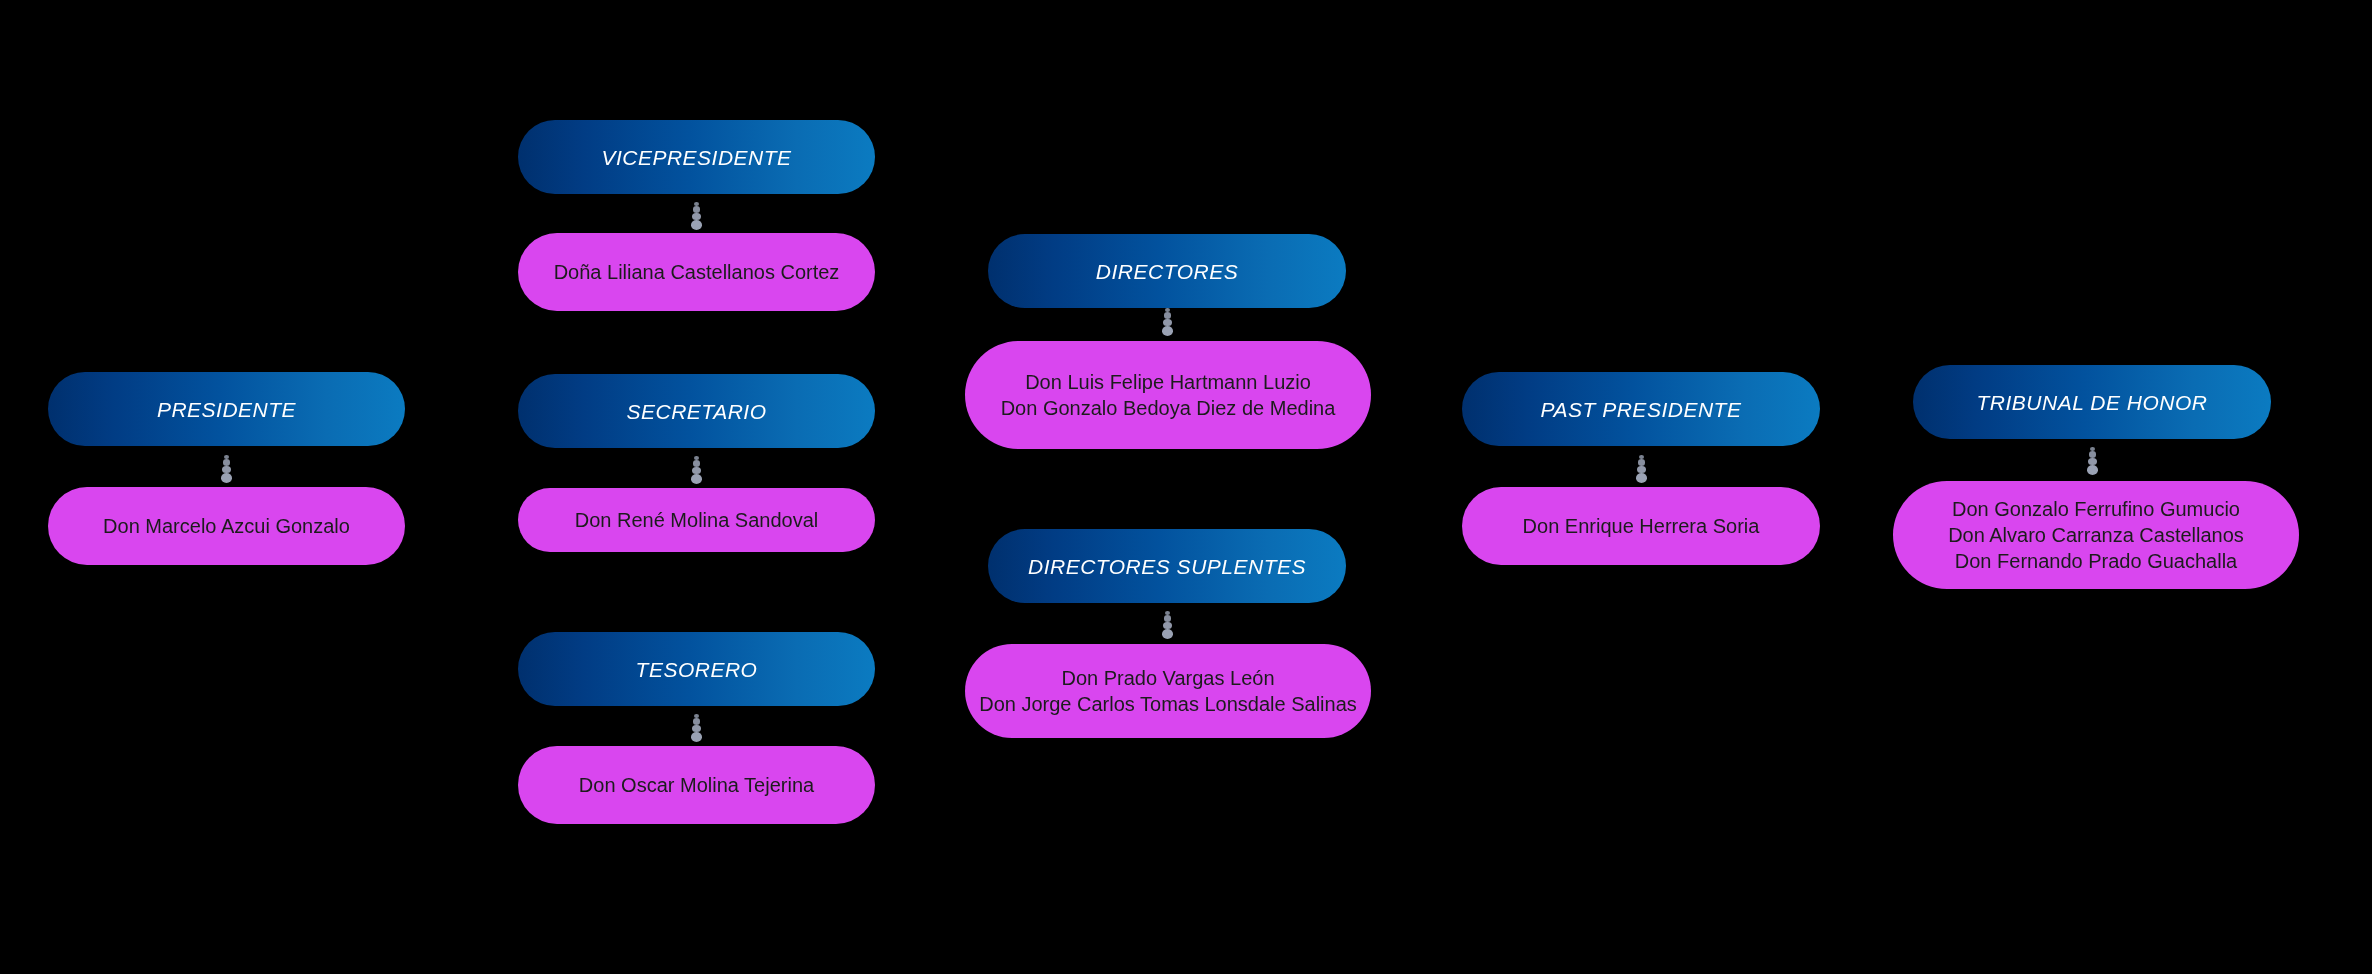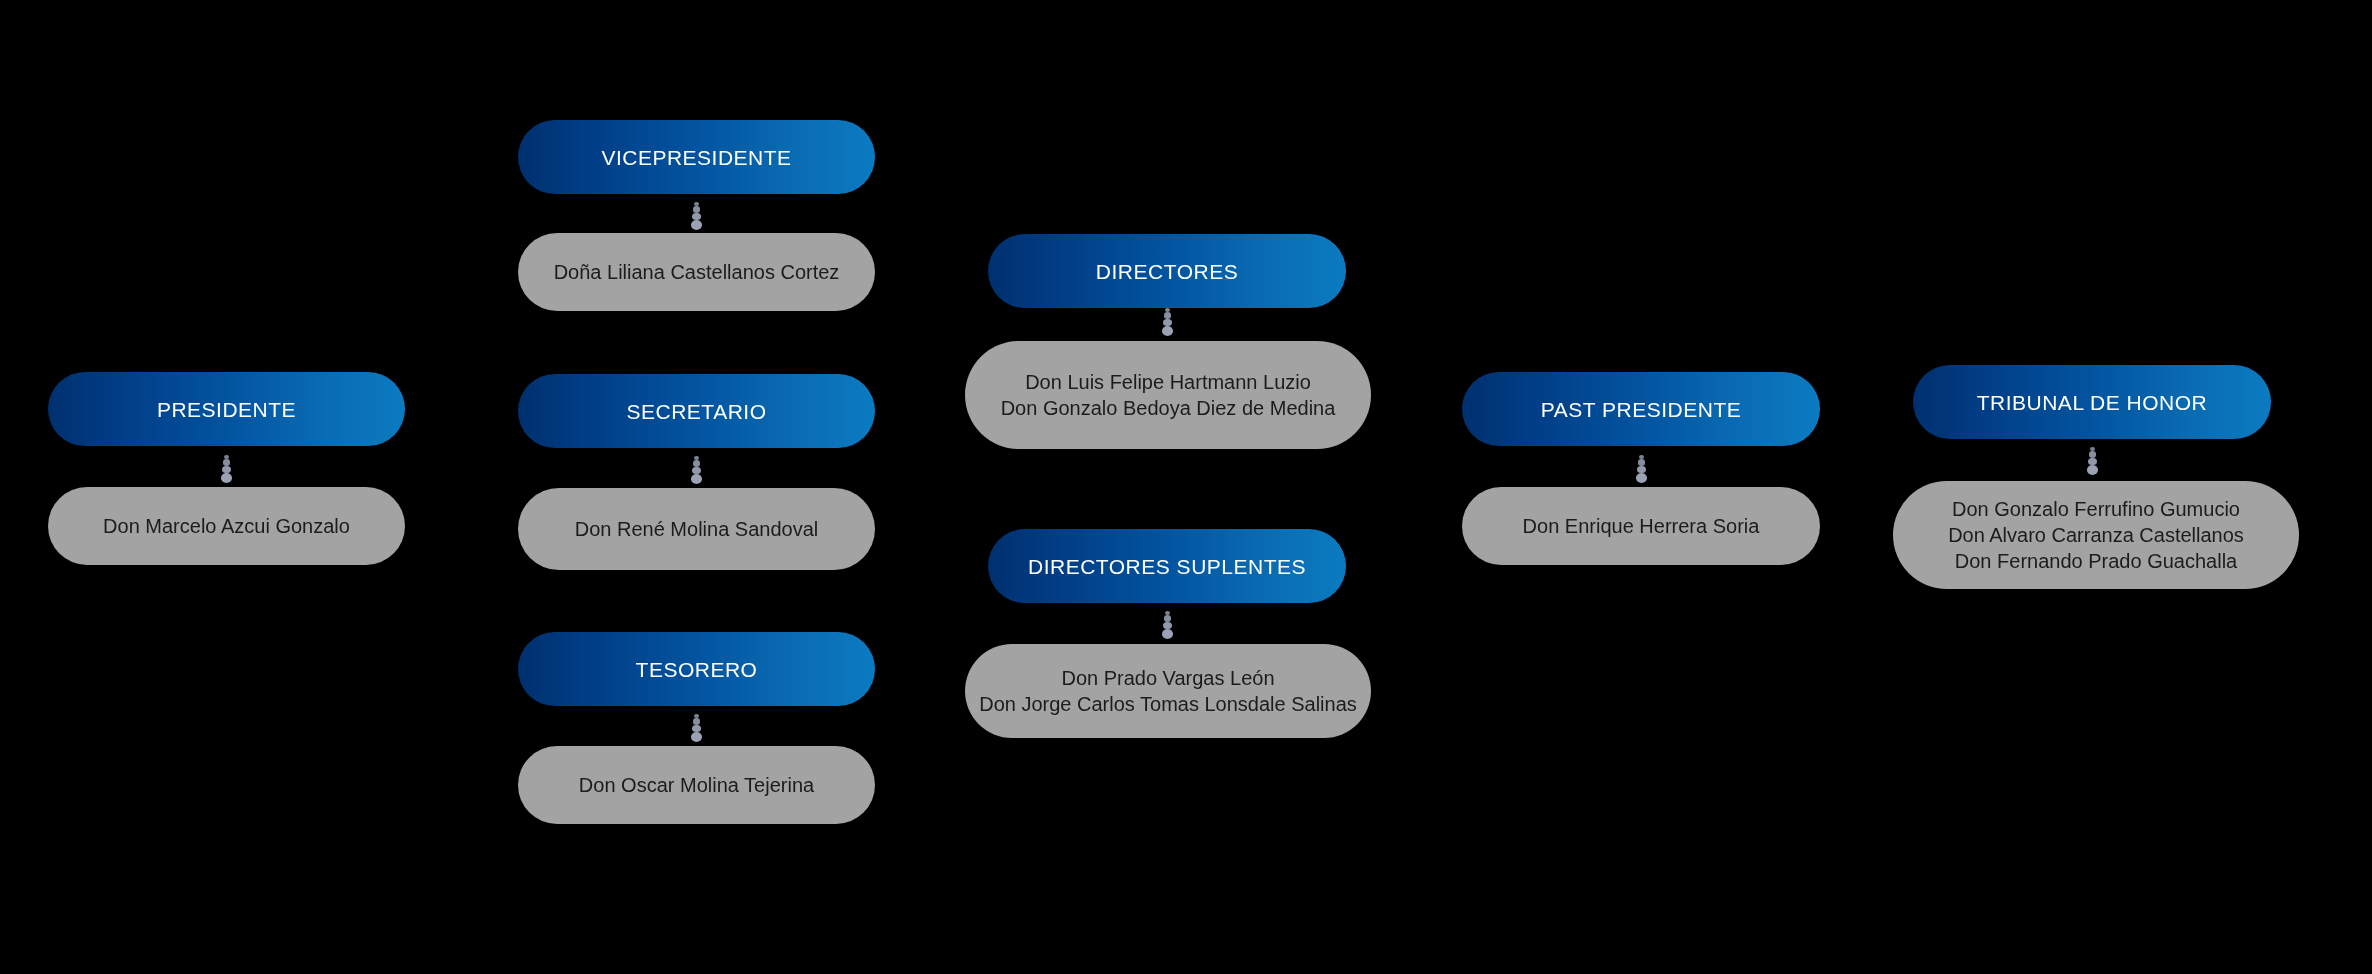--- a/index.html
+++ b/index.html
@@ -38,20 +38,21 @@
     align-items: center;
     justify-content: center;
     box-sizing: border-box;
     border-radius: 999px;
     background: linear-gradient(90deg, #00306e 0%, #013c84 18%, #02529e 48%, #0a6cb3 78%, #0b7bc1 100%);
     color: #ffffff;
     letter-spacing: 0.4px;
     padding: 0 18px;
     overflow: hidden;
     white-space: nowrap;
+    font-style: italic;
   }
 
   .unit-header-label {
     font-size: 21px;
     font-weight: 400;
     line-height: 1;
     color: #ffffff;
     letter-spacing: 0.5px;
   }
 
@@ -75,21 +76,21 @@
 
   
   .unit-names {
     position: absolute;
     display: flex;
     flex-direction: column;
     align-items: center;
     justify-content: center;
     box-sizing: border-box;
     border-radius: 999px;
-    background: #a3a3a3;
+    background: #d946ef;
     color: #1c1c1c;
     padding: 12px 18px;
     text-align: center;
   }
   .name-line {
     font-size: 20px;
     line-height: 26px;
     color: #1c1c1c;
     white-space: nowrap;
   }
@@ -132,21 +133,21 @@
   <div class="org-unit">
     <div class="unit-header" style="left:518px; top:374px; width:357px; height:74px;">
       <span class="unit-header-label">SECRETARIO</span>
     </div>
     <div class="connector" style="left:689px; top:456px; width:14px; height:28px;">
       <span class="dot d1"></span>
       <span class="dot d2"></span>
       <span class="dot d3"></span>
       <span class="dot d4"></span>
     </div>
-    <div class="unit-names" style="left:518px; top:488px; width:357px; height:82px;">
+    <div class="unit-names" style="left:518px; top:488px; width:357px; height:64px;">
       <span class="name-line">Don René Molina Sandoval</span>
     </div>
   </div>
 
   <div class="org-unit">
     <div class="unit-header" style="left:518px; top:632px; width:357px; height:74px;">
       <span class="unit-header-label">TESORERO</span>
     </div>
     <div class="connector" style="left:689px; top:714px; width:14px; height:28px;">
       <span class="dot d1"></span>

